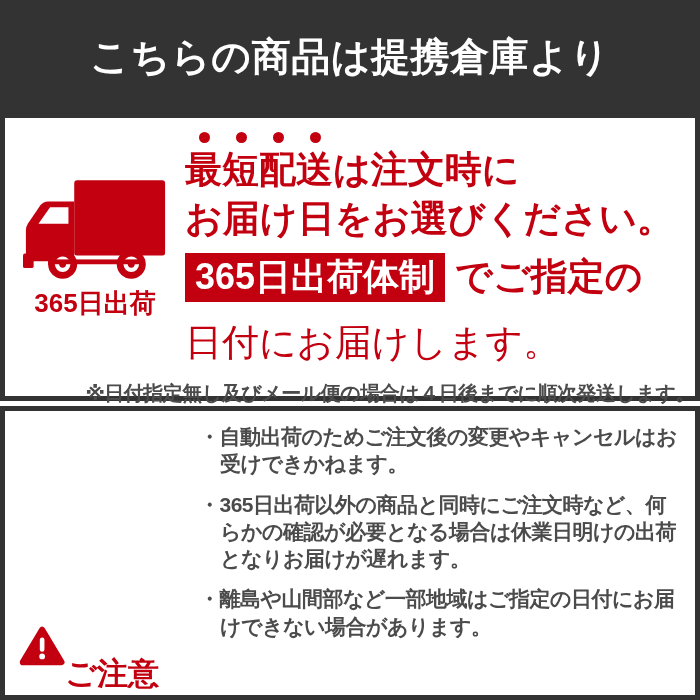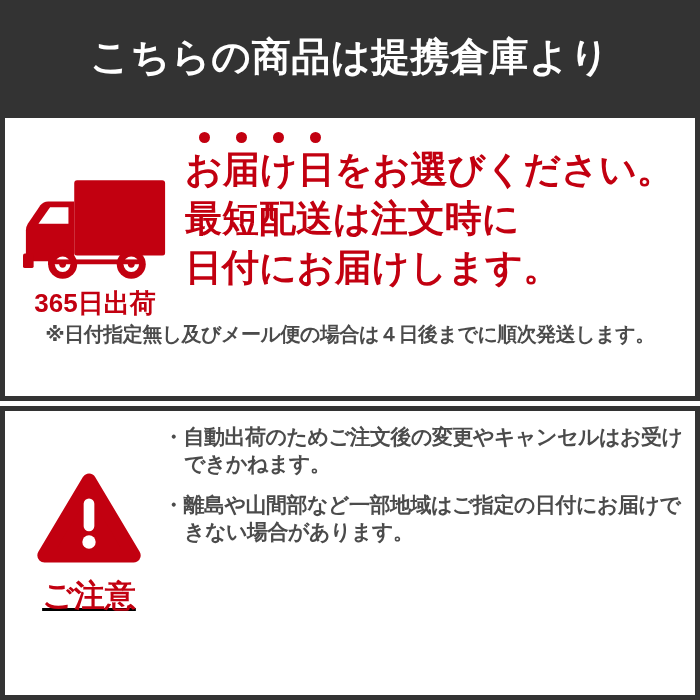--- a/index.html
+++ b/index.html
@@ -35,35 +35,35 @@
   .ship-right { flex: 1; padding-left: 10px; padding-top: 8px; }
   .dots-row { display: flex; width: 150px; justify-content: space-between; padding: 0 14px; margin-bottom: 2px; }
   .dot { width: 11px; height: 11px; border-radius: 50%; background: #c20010; }
   .headline { color: #c20010; font-weight: bold; font-size: 37px; line-height: 1.33; white-space: nowrap; }
   .badge-row { margin-top: 9px; white-space: nowrap; display: flex; align-items: center; }
   .badge {
     display: inline-block; background: #c20010; color: #ffffff;
     font-weight: bold; font-size: 36px; padding: 4px 10px 6px 10px; line-height: 1.1;
   }
   .badge-suffix { color: #c20010; font-weight: bold; font-size: 37px; margin-left: 10px; }
-  .delivery-line { color: #c20010; font-weight: bold; font-size: 37px; margin-top: 0; white-space: nowrap; }
+  .delivery-line { color: #c20010; font-weight: normal; font-size: 37px; margin-top: 16px; white-space: nowrap; }
   .ship-note {
-    text-align: center; color: #4b4b4b; font-size: 20px; font-weight: bold;
-    white-space: nowrap; letter-spacing: -0.5px;
+    text-align: right; color: #4b4b4b; font-size: 20px; font-weight: bold;
+    margin-top: 12px; white-space: nowrap; letter-spacing: -0.5px;
   }
 
   
   .caution-row { display: flex; padding: 10px 12px 0 14px; height: 100%; }
   .caution-left {
-    width: 140px; display: flex; flex-direction: column; align-items: center;
-    padding-top: 48px; flex-shrink: 0; text-decoration: underline;
+    width: 140px; display: flex; flex-direction: row; align-items: flex-end;
+    padding-top: 48px; flex-shrink: 0;
   }
   .warn-svg { width: 108px; height: 98px; display: block; }
   .caution-label { color: #c20010; font-weight: bold; font-size: 31px; margin-top: 8px; white-space: nowrap; }
-  .caution-list { flex: 1; padding-left: 4px; padding-top: 2px; }
+  .caution-list { flex: 1; padding-left: 4px; padding-top: 2px; margin-left: 36px; }
   .caution-item {
     color: #4b4b4b; font-size: 21px; font-weight: bold; line-height: 1.3;
     padding-left: 1em; text-indent: -1em; margin-bottom: 13px;
     letter-spacing: -0.5px;
   }
 </style>
 </head>
 <body>
 
 <div class="page">
@@ -92,22 +92,26 @@
         <div class="truck-caption">365日出荷</div>
       </div>
 
       <div class="ship-right">
         <div class="dots-row">
           <span class="dot"></span>
           <span class="dot"></span>
           <span class="dot"></span>
           <span class="dot"></span>
         </div>
+        <div class="headline">最短配送は注文時に</div>
         <div class="headline">お届け日をお選びください。</div>
-        <div class="headline">最短配送は注文時に</div>
+        <div class="badge-row">
+          <span class="badge">365日出荷体制</span>
+          <span class="badge-suffix">でご指定の</span>
+        </div>
         <div class="delivery-line">日付にお届けします。</div>
       </div>
     </div>
 
     <div class="ship-note">※日付指定無し及びメール便の場合は４日後までに順次発送します。</div>
   </div>
 
   <div class="box caution">
     <div class="caution-row">
 
@@ -115,18 +119,19 @@
         <svg class="warn-svg" viewBox="0 0 120 110" aria-hidden="true">
           <polygon points="60,13 110,97 10,97" fill="#c20010" stroke="#c20010" stroke-width="16" stroke-linejoin="round"></polygon>
           <rect x="54" y="33" width="12" height="37" rx="6" fill="#ffffff"></rect>
           <circle cx="60" cy="82" r="7.5" fill="#ffffff"></circle>
         </svg>
         <div class="caution-label">ご注意</div>
       </div>
 
       <div class="caution-list">
         <p class="caution-item">・自動出荷のためご注文後の変更やキャンセルはお受けできかねます。</p>
+        <p class="caution-item">・365日出荷以外の商品と同時にご注文時など、何らかの確認が必要となる場合は休業日明けの出荷となりお届けが遅れます。</p>
         <p class="caution-item">・離島や山間部など一部地域はご指定の日付にお届けできない場合があります。</p>
       </div>
     </div>
   </div>
 
 </div>
 
 </body></html>

